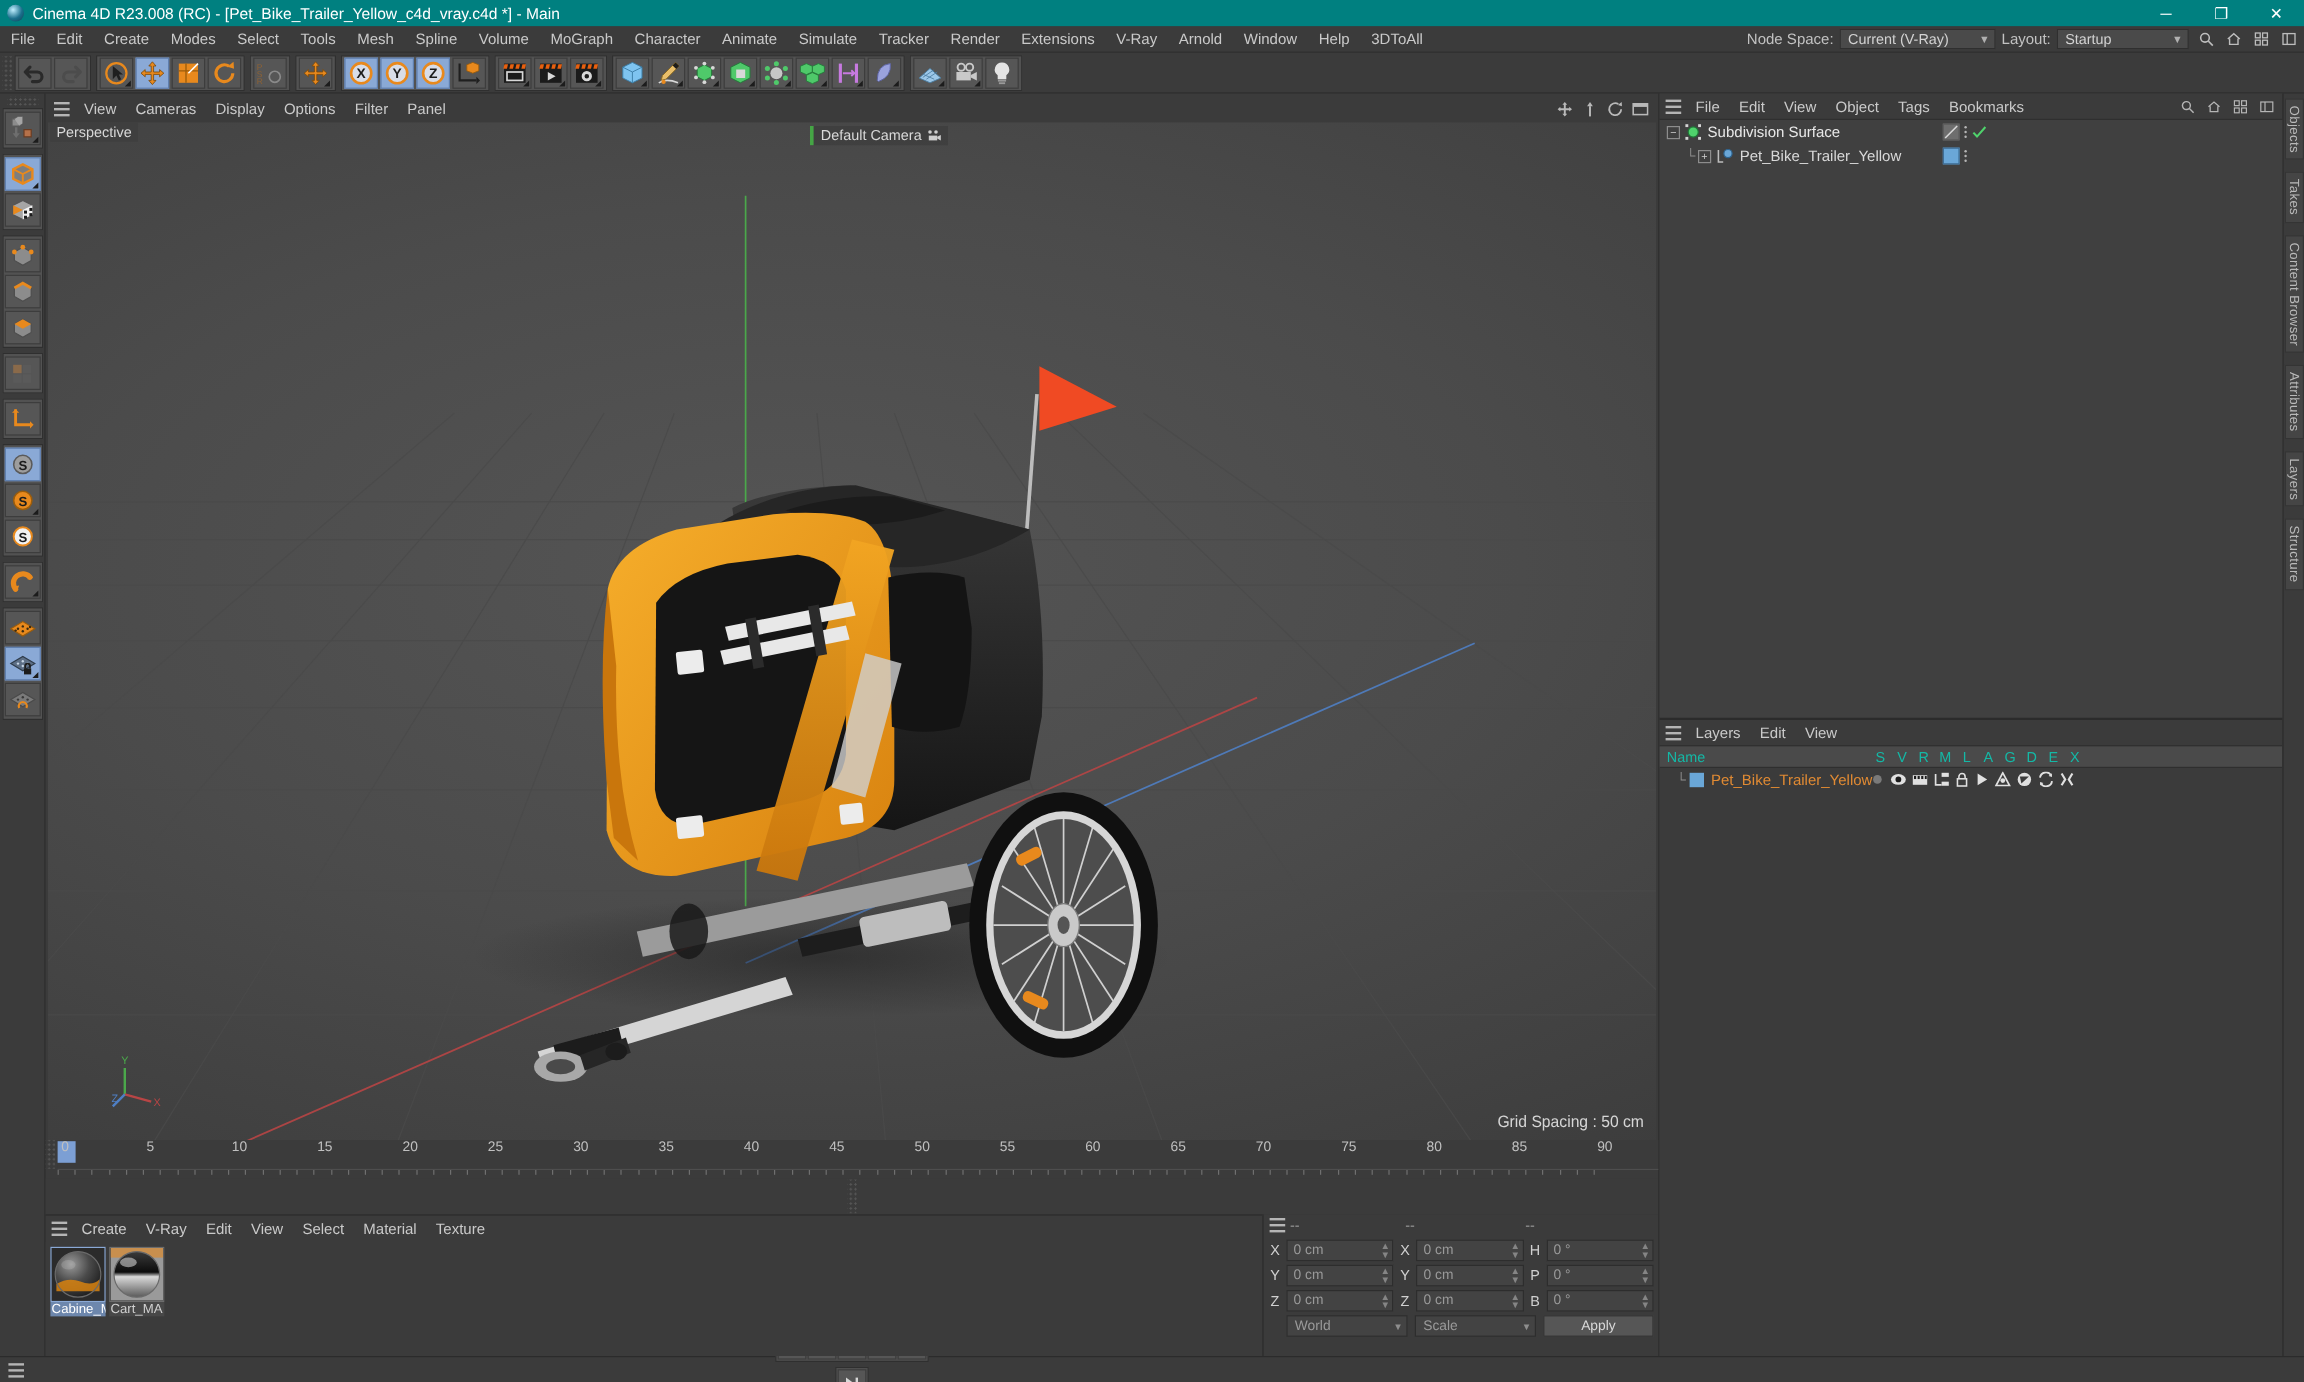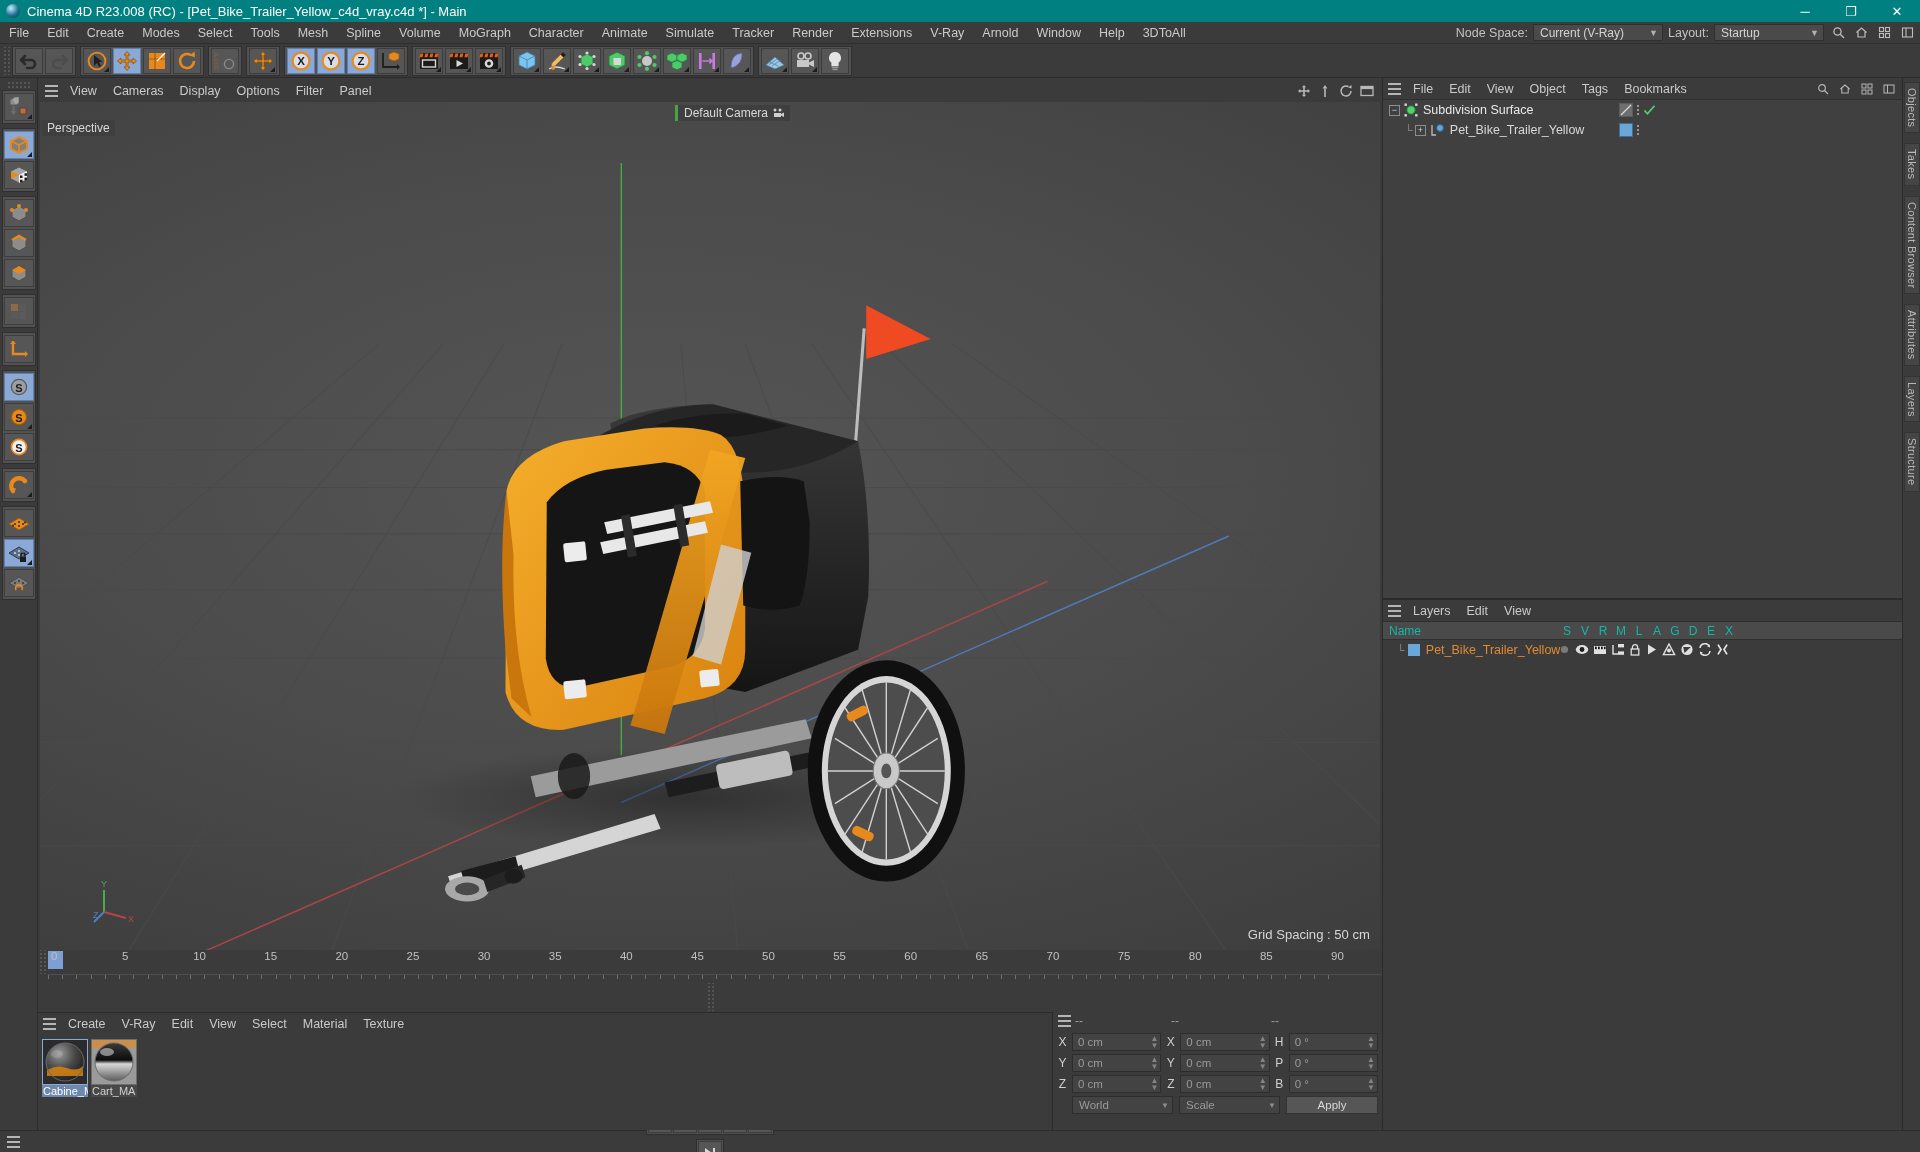--- a/index.html
+++ b/index.html
@@ -638,21 +638,21 @@
             <svg width="14" height="14" viewBox="0 0 14 14">
                 <rect x="1" y="2.5" width="12" height="9" fill="none" stroke="#b9b9b9" stroke-width="1.3"></rect>
                 <rect x="1" y="2.5" width="12" height="2.6" fill="#b9b9b9"></rect>
               </svg>
           </div>
         </div>
       </div>
 
       <div id="viewport">
 
-        <div class="vplabel" style="left:2px;top:18px;text-align:center;">Perspective</div>
+        <div class="vplabel" style="left:2px;top:0;text-align:center;">Perspective</div>
 
         <svg width="100%" height="100%" viewBox="0 0 1330 805" preserveAspectRatio="none" style="position:absolute;left:0;top:0">
           <defs>
             <linearGradient id="gFloor" x1="0" y1="0" x2="0" y2="1">
               <stop offset="0" stop-color="#4f4f4f"></stop>
                 <stop offset="1" stop-color="#3a3a3a"></stop>
             </linearGradient>
             <linearGradient id="gYellow" x1="0" y1="0" x2="1" y2="1">
               <stop offset="0" stop-color="#f6ae2b"></stop>
                 <stop offset="1" stop-color="#d8820f"></stop>

